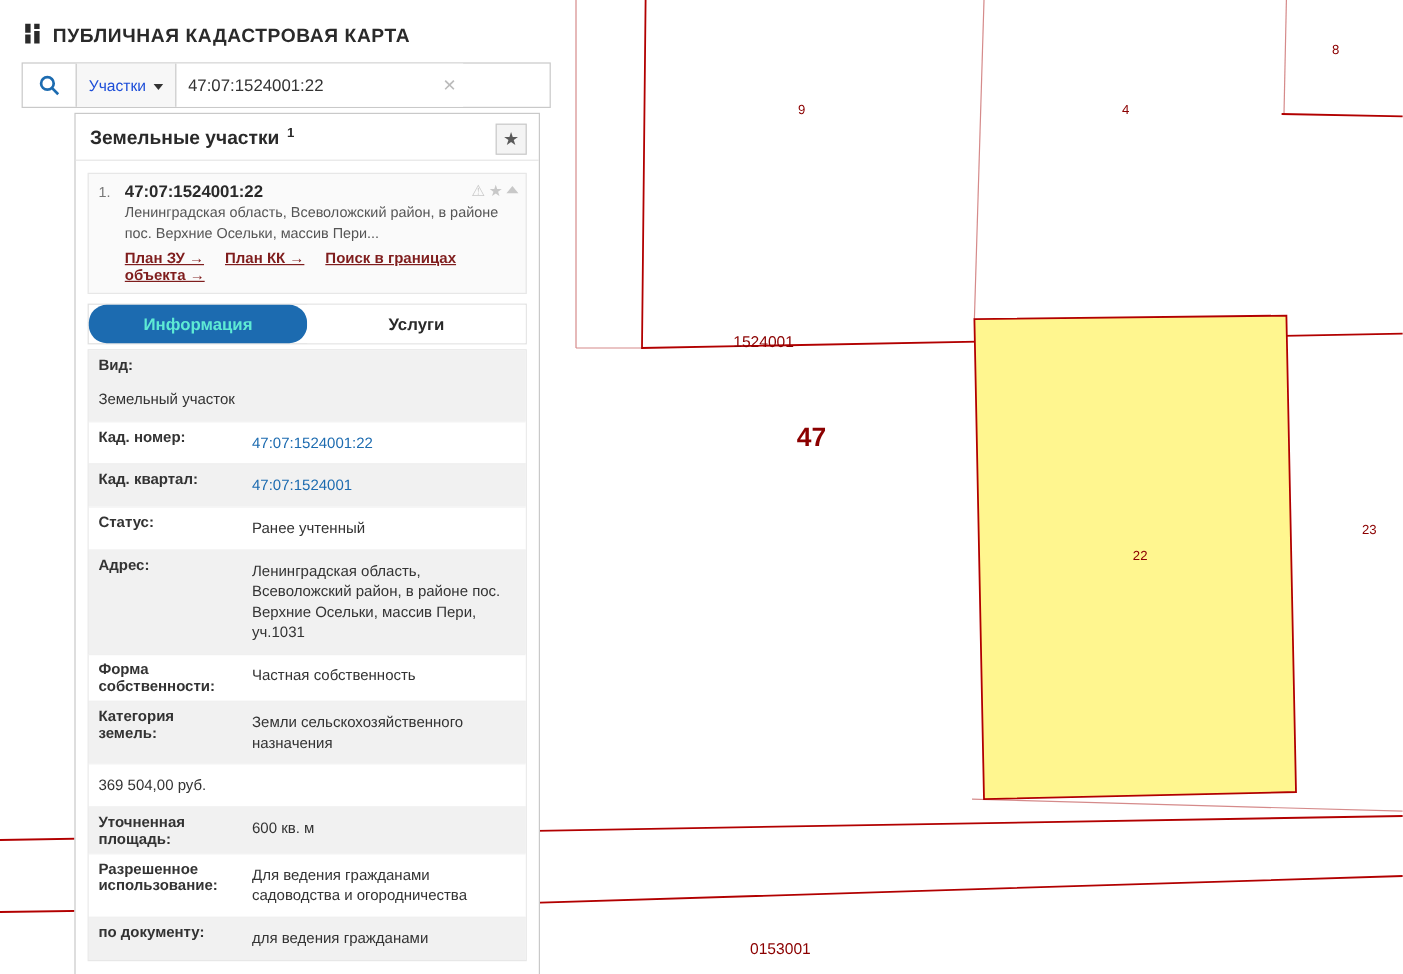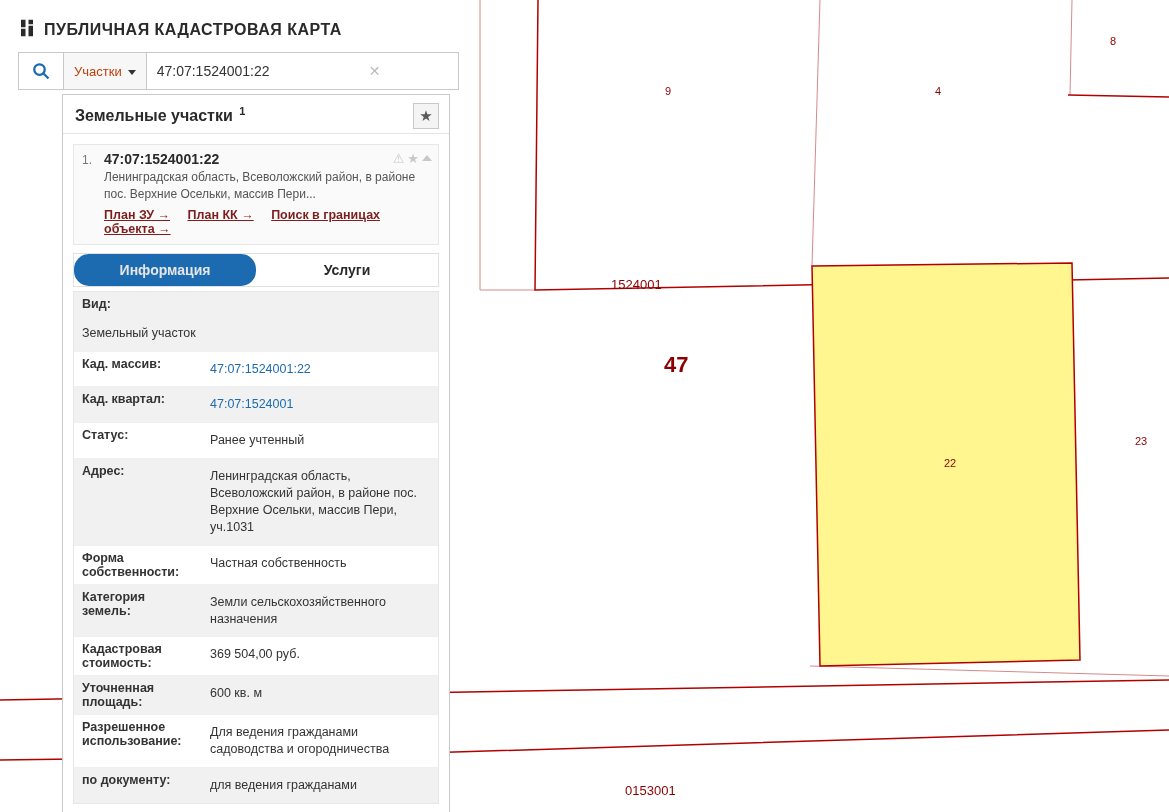--- a/index.html
+++ b/index.html
@@ -7,21 +7,21 @@
   .root { position: relative; width: 100%; height: 100%; }
 
   
   .header { position: absolute; top: 18px; left: 18px; display: flex; align-items: center; gap: 8px; }
   .logo { width: 18px; height: 20px; }
   .app-title { font-weight: 700; font-size: 16px; color: #2a2a2a; letter-spacing: 0.5px; }
 
   
   .searchbar { position: absolute; top: 52px; left: 18px; display: flex; align-items: stretch; height: 38px; border: 1px solid #c9c9c9; background: #fff; }
   .search-icon-btn { width: 44px; display: flex; align-items: center; justify-content: center; color: #1c6bb0; font-size: 18px; cursor: pointer; }
-  .type-select { display: flex; align-items: center; border-left: 1px solid #c9c9c9; padding: 0 10px; font-size: 13px; color: #c2410c; background: #f7f7f7; cursor: pointer; gap: 4px; }
+  .type-select { display: flex; align-items: center; border-left: 1px solid #c9c9c9; padding: 0 10px; font-size: 13px; color: #1d4ed8; background: #f7f7f7; cursor: pointer; gap: 4px; }
   .caret-down::after { content: ""; display: inline-block; border-top: 5px solid #333; border-left: 4px solid transparent; border-right: 4px solid transparent; margin-left: 2px; vertical-align: middle; }
   .search-input { border: none; border-left: 1px solid #c9c9c9; padding: 0 26px 0 10px; width: 240px; font-size: 14px; color: #333; outline: none; }
   .clear-btn { position: relative; margin-left: -22px; width: 22px; display: flex; align-items: center; justify-content: center; color: #bbb; cursor: pointer; font-size: 14px; background: transparent; border: none; }
   .find-btn { background: #1c6bb0; color: #fff; border: none; padding: 0 16px; font-size: 14px; cursor: pointer; margin-top: 39px; }
 
   
   .panel { position: absolute; top: 94px; left: 62px; width: 388px; border: 1px solid #c9c9c9; background: #fff; }
   .panel-head { position: relative; padding: 10px 12px 8px 12px; border-bottom: 1px solid #e5e5e5; }
   .panel-title { font-weight: 700; font-size: 16px; color: #2a2a2a; }
   .panel-title sup { font-size: 11px; font-weight: 700; margin-left: 2px; }
@@ -33,21 +33,21 @@
   .item-content { margin-left: 22px; }
   .item-id { font-weight: 700; font-size: 14px; color: #2a2a2a; }
   .item-addr { font-size: 12px; color: #555; line-height: 1.35; margin-top: 2px; }
   .item-links { margin-top: 6px; font-size: 12.5px; }
   .item-links a { color: #7f1d1d; text-decoration: underline; margin-right: 14px; cursor: pointer; font-weight: bold; }
   .item-icons { position: absolute; right: 6px; top: 6px; color: #c8c8c8; font-size: 13px; display: flex; gap: 3px; cursor: pointer; }
   .chevron-up { display: inline-block; width: 0; height: 0; border-left: 5px solid transparent; border-right: 5px solid transparent; border-bottom: 6px solid #c8c8c8; margin-top: 4px; }
 
   .tabs { display: flex; margin-top: 8px; border: 1px solid #e0e0e0; }
   .tab { flex: 1; text-align: center; padding: 8px 0; font-size: 14px; font-weight: 700; cursor: pointer; }
-  .tab-active { background: #1c6bb0; color: #e5e5e5; border-radius: 15px; }
+  .tab-active { background: #1c6bb0; color: #5eead4; border-radius: 15px; }
   .tab-inactive { background: #fff; color: #2a2a2a; }
 
   .props { margin-top: 4px; border: 1px solid #e7e7e7; }
   .prop-row { display: flex; font-size: 12.5px; border-top: 1px solid #f0f0f0; }
   .prop-row:first-child { border-top: none; flex-direction: column; }
   .prop-row:nth-child(odd) { background: #f1f1f1; }
   .prop-row:nth-child(even) { background: #fff; }
   .prop-label { width: 128px; padding: 5px 8px; color: #333; font-weight: 600; }
   .prop-value { flex: 1; padding: 9px 8px; color: #333; line-height: 1.35; }
   .prop-value.link { color: #1c6bb0; cursor: pointer; }
@@ -156,21 +156,21 @@
       <div class="tab tab-active">Информация</div>
       <div class="tab tab-inactive">Услуги</div>
     </div>
 
     <div class="props">
       <div class="prop-row">
         <div class="prop-label">Вид:</div>
         <div class="prop-value">Земельный участок</div>
       </div>
       <div class="prop-row">
-        <div class="prop-label">Кад. массив:</div>
+        <div class="prop-label">Кад. номер:</div>
         <div class="prop-value link">47:07:1524001:22</div>
       </div>
       <div class="prop-row">
         <div class="prop-label">Кад. квартал:</div>
         <div class="prop-value link">47:07:1524001</div>
       </div>
       <div class="prop-row">
         <div class="prop-label">Статус:</div>
         <div class="prop-value">Ранее учтенный</div>
       </div>
@@ -180,21 +180,20 @@
       </div>
       <div class="prop-row">
         <div class="prop-label">Форма собственности:</div>
         <div class="prop-value">Частная собственность</div>
       </div>
       <div class="prop-row">
         <div class="prop-label">Категория земель:</div>
         <div class="prop-value">Земли сельскохозяйственного назначения</div>
       </div>
       <div class="prop-row">
-        <div class="prop-label">Кадастровая стоимость:</div>
         <div class="prop-value">369 504,00 руб.</div>
       </div>
       <div class="prop-row">
         <div class="prop-label">Уточненная площадь:</div>
         <div class="prop-value">600 кв. м</div>
       </div>
       <div class="prop-row">
         <div class="prop-label">Разрешенное использование:</div>
         <div class="prop-value">Для ведения гражданами садоводства и огородничества</div>
       </div>

